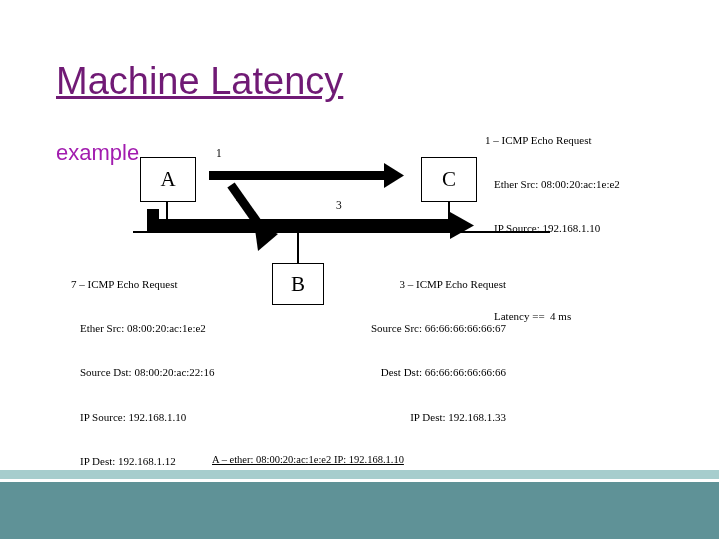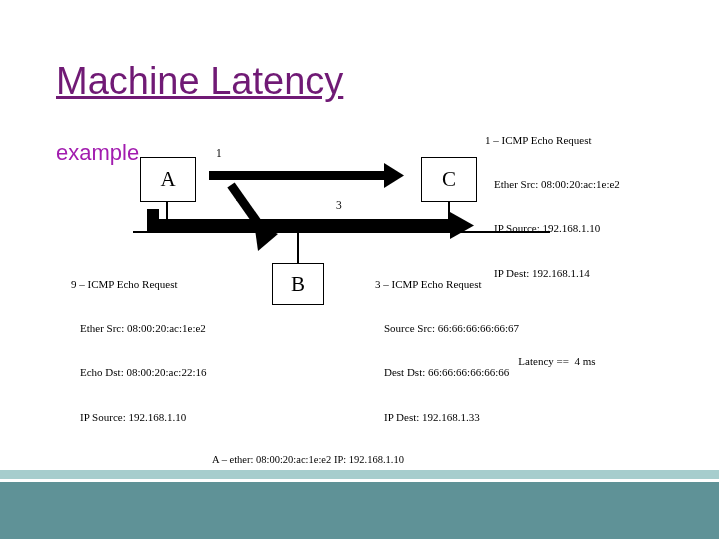--- a/index.html
+++ b/index.html
@@ -46,21 +46,21 @@
   .ann {
     position: absolute;
     font-family: "Liberation Serif", "DejaVu Serif", serif;
     font-size: 11px;
     line-height: 14.8px;
     color: #000000;
     white-space: pre;
   }
   .ann .hd { display: block; }
   .ann .ln { display: block; padding-left: 9px; }
-  .ann .lat { display: block; padding-left: 9px; text-align: center; }
+  .ann .lat { display: block; padding-left: 9px; }
   .gap { display: block; height: 14px; }
 
   .numlabel {
     position: absolute;
     font-family: "Liberation Serif", "DejaVu Serif", serif;
     font-size: 11.5px;
     color: #000000;
     line-height: 12px;
   }
 
@@ -88,21 +88,21 @@
   #legend {
     position: absolute;
     left: 212px;
     top: 425px;
     font-family: "Liberation Serif", "DejaVu Serif", serif;
     font-size: 10.5px;
     line-height: 14px;
     color: #000000;
     white-space: pre;
   }
-  #legend span { display: block; }
+  #legend span { display: block; text-decoration: underline; }
 
   
   #footer-stripe {
     position: absolute;
     left: 0;
     top: 470px;
     width: 719px;
     height: 9px;
     background: #a6cdcd;
   }
@@ -129,21 +129,20 @@
 
 <div id="slide">
 
   <div id="title">Machine Latency</div>
   <div id="subtitle">example</div>
 
   <div class="ann" style="left:485px; top:103px;">
     <span class="hd">1 – ICMP Echo Request</span>
     <span class="ln">Ether Src: 08:00:20:ac:1e:e2</span>
     <span class="ln">IP Source: 192.168.1.10</span>
-    <span class="ln">IP Dest: 192.168.1.14</span>
     <span class="gap"></span>
     <span class="lat">Latency ==  4 ms</span>
   </div>
 
   <div class="node" style="left:140px; top:157px; width:56px; height:45px;">
     <span>A</span>
   </div>
 
   <div class="node" style="left:421px; top:157px; width:56px; height:45px;">
     <span>C</span>
@@ -176,29 +175,30 @@
       <polygon points="450,212 450,239 474,225.5" fill="#000000"></polygon>
     </g>
 
     <g>
       <line x1="231" y1="185" x2="262" y2="229" stroke="#000000" stroke-width="9"></line>
       <polygon points="254,222 278,234 258,251" fill="#000000"></polygon>
     </g>
   </svg>
 
   <div class="ann" style="left:71px; top:247px;">
-    <span class="hd">9 – ICMP Echo Request</span>
+    <span class="hd">7 – ICMP Echo Request</span>
     <span class="ln">Ether Src: 08:00:20:ac:1e:e2</span>
-    <span class="ln">Echo Dst: 08:00:20:ac:22:16</span>
+    <span class="ln">Source Dst: 08:00:20:ac:22:16</span>
     <span class="ln">IP Source: 192.168.1.10</span>
+    <span class="ln">IP Dest: 192.168.1.12</span>
     <span class="gap"></span>
     
   </div>
 
-  <div class="ann" style="left:375px; top:247px;">
+  <div class="ann" style="left:362px; top:247px;text-align:right;">
     <span class="hd">3 – ICMP Echo Request</span>
     <span class="ln">Source Src: 66:66:66:66:66:67</span>
     <span class="ln">Dest Dst: 66:66:66:66:66:66</span>
     <span class="ln">IP Dest: 192.168.1.33</span>
   </div>
 
   <div id="legend">
     <span>A – ether: 08:00:20:ac:1e:e2 IP: 192.168.1.10</span>
     <span>B – ether: 08:00:20:ac:22:16 IP: 192.168.1.12</span>
     <span>C – ether: 08:00:20:ac:23:e4 IP: 192.168.1.14</span>

